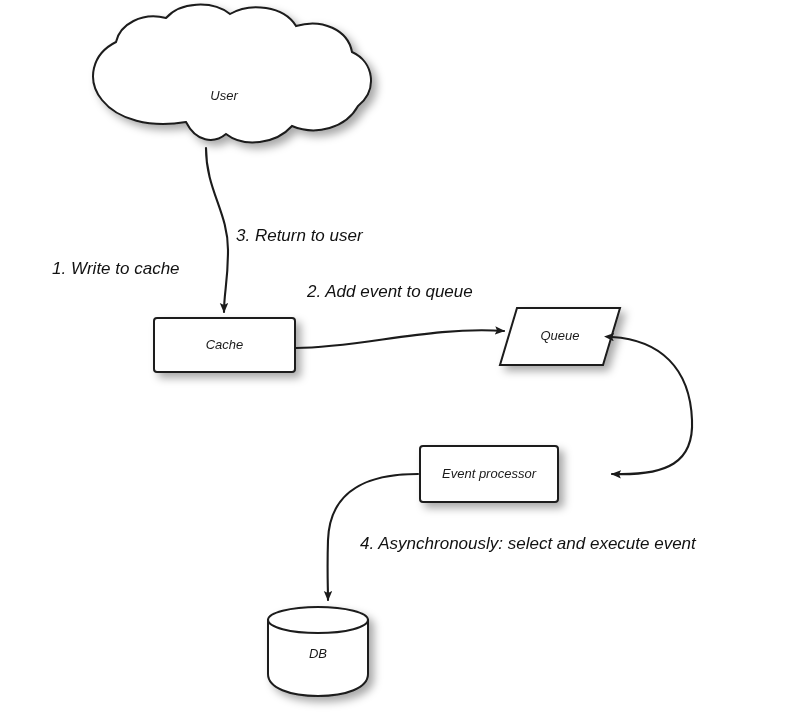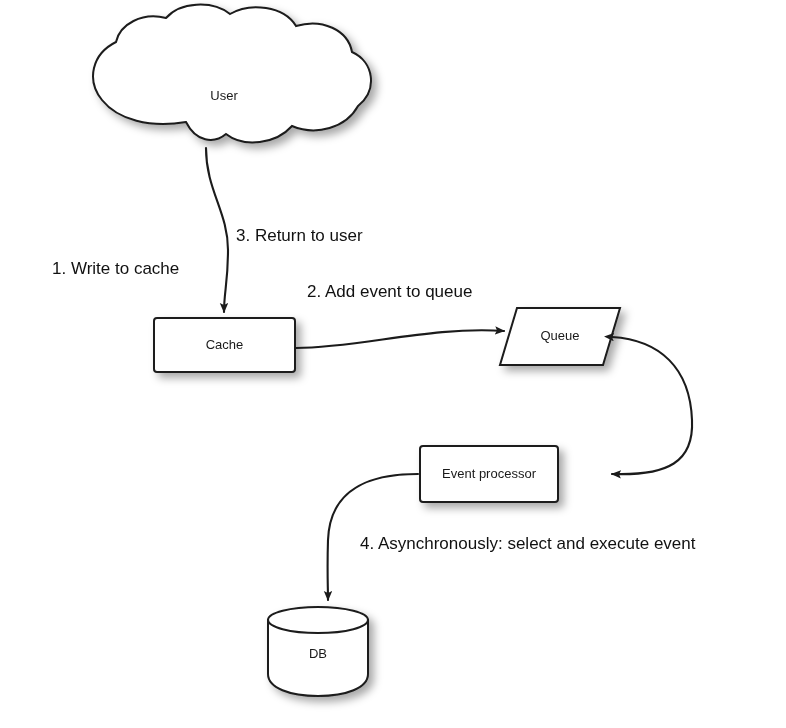--- a/index.html
+++ b/index.html
@@ -11,20 +11,21 @@
     width: 786px;
     height: 728px;
     font-family: "Liberation Sans", sans-serif;
     overflow: hidden;
   }
   #diagram-root {
     position: relative;
     width: 786px;
     height: 728px;
     background: #ffffff;
+    font-style: italic;
   }
   svg#diagram-canvas {
     position: absolute;
     top: 0;
     left: 0;
     width: 786px;
     height: 728px;
   }
   .node-label {
     font-family: "Liberation Sans", sans-serif;

